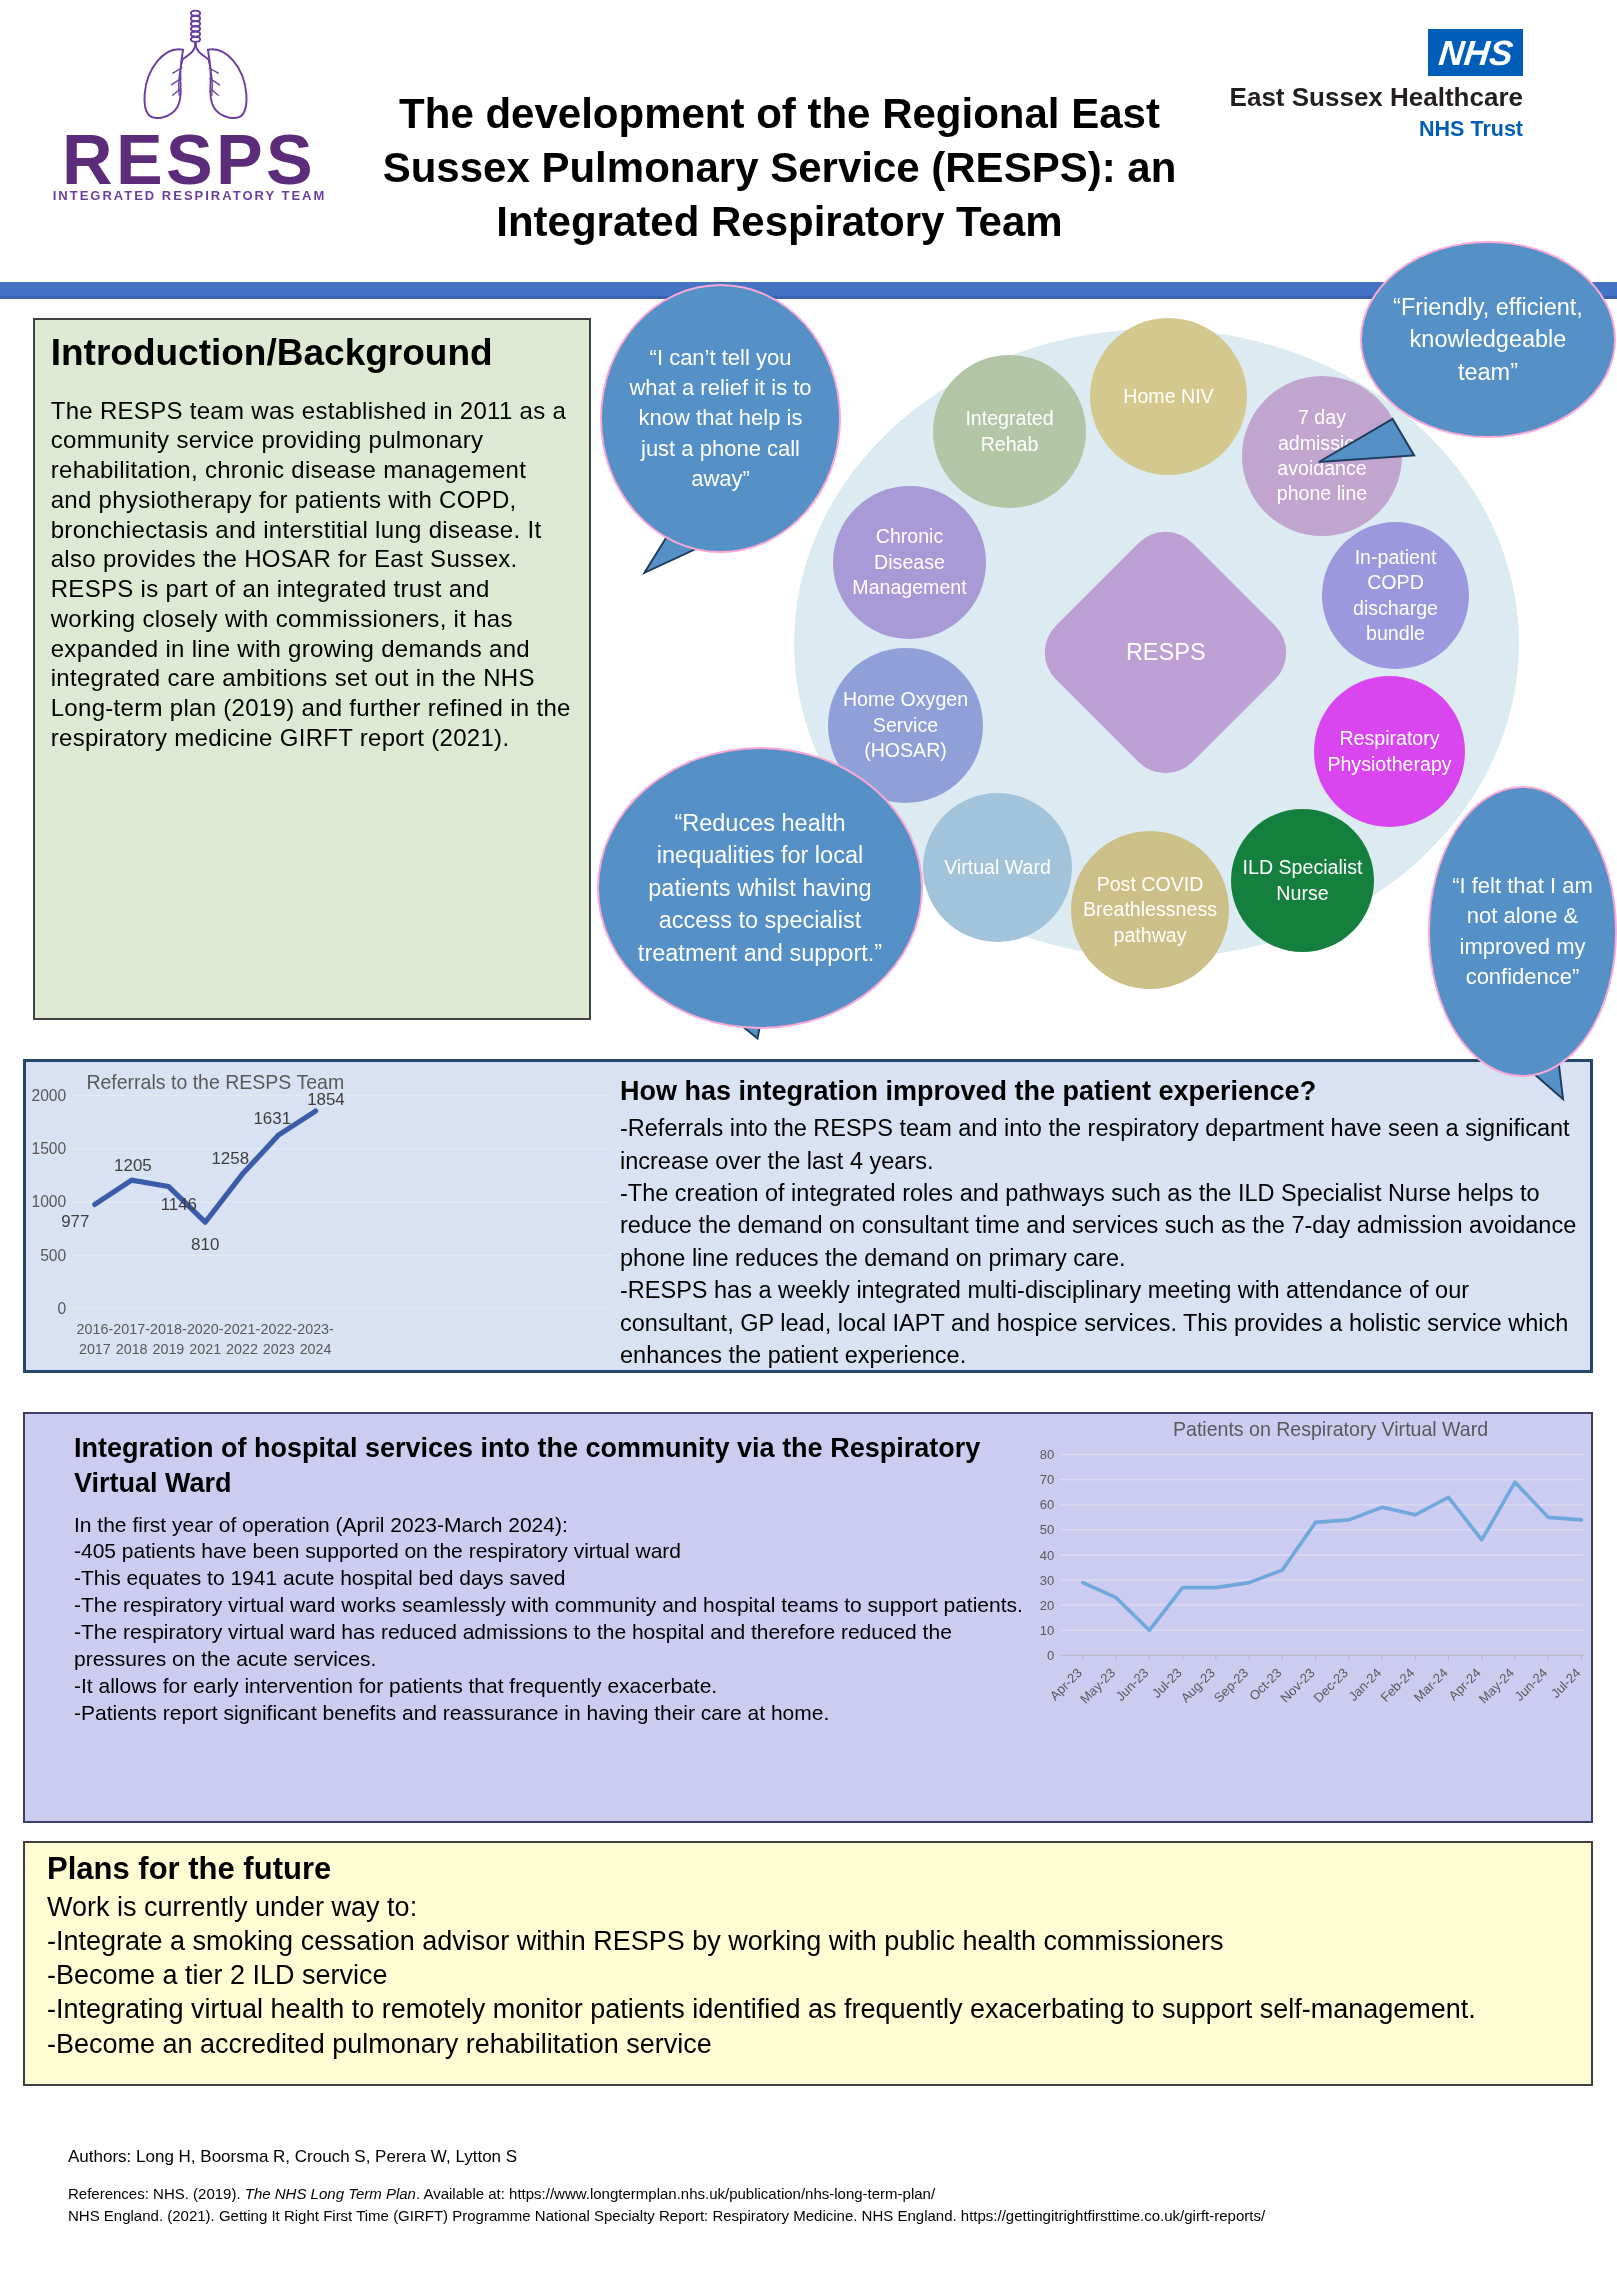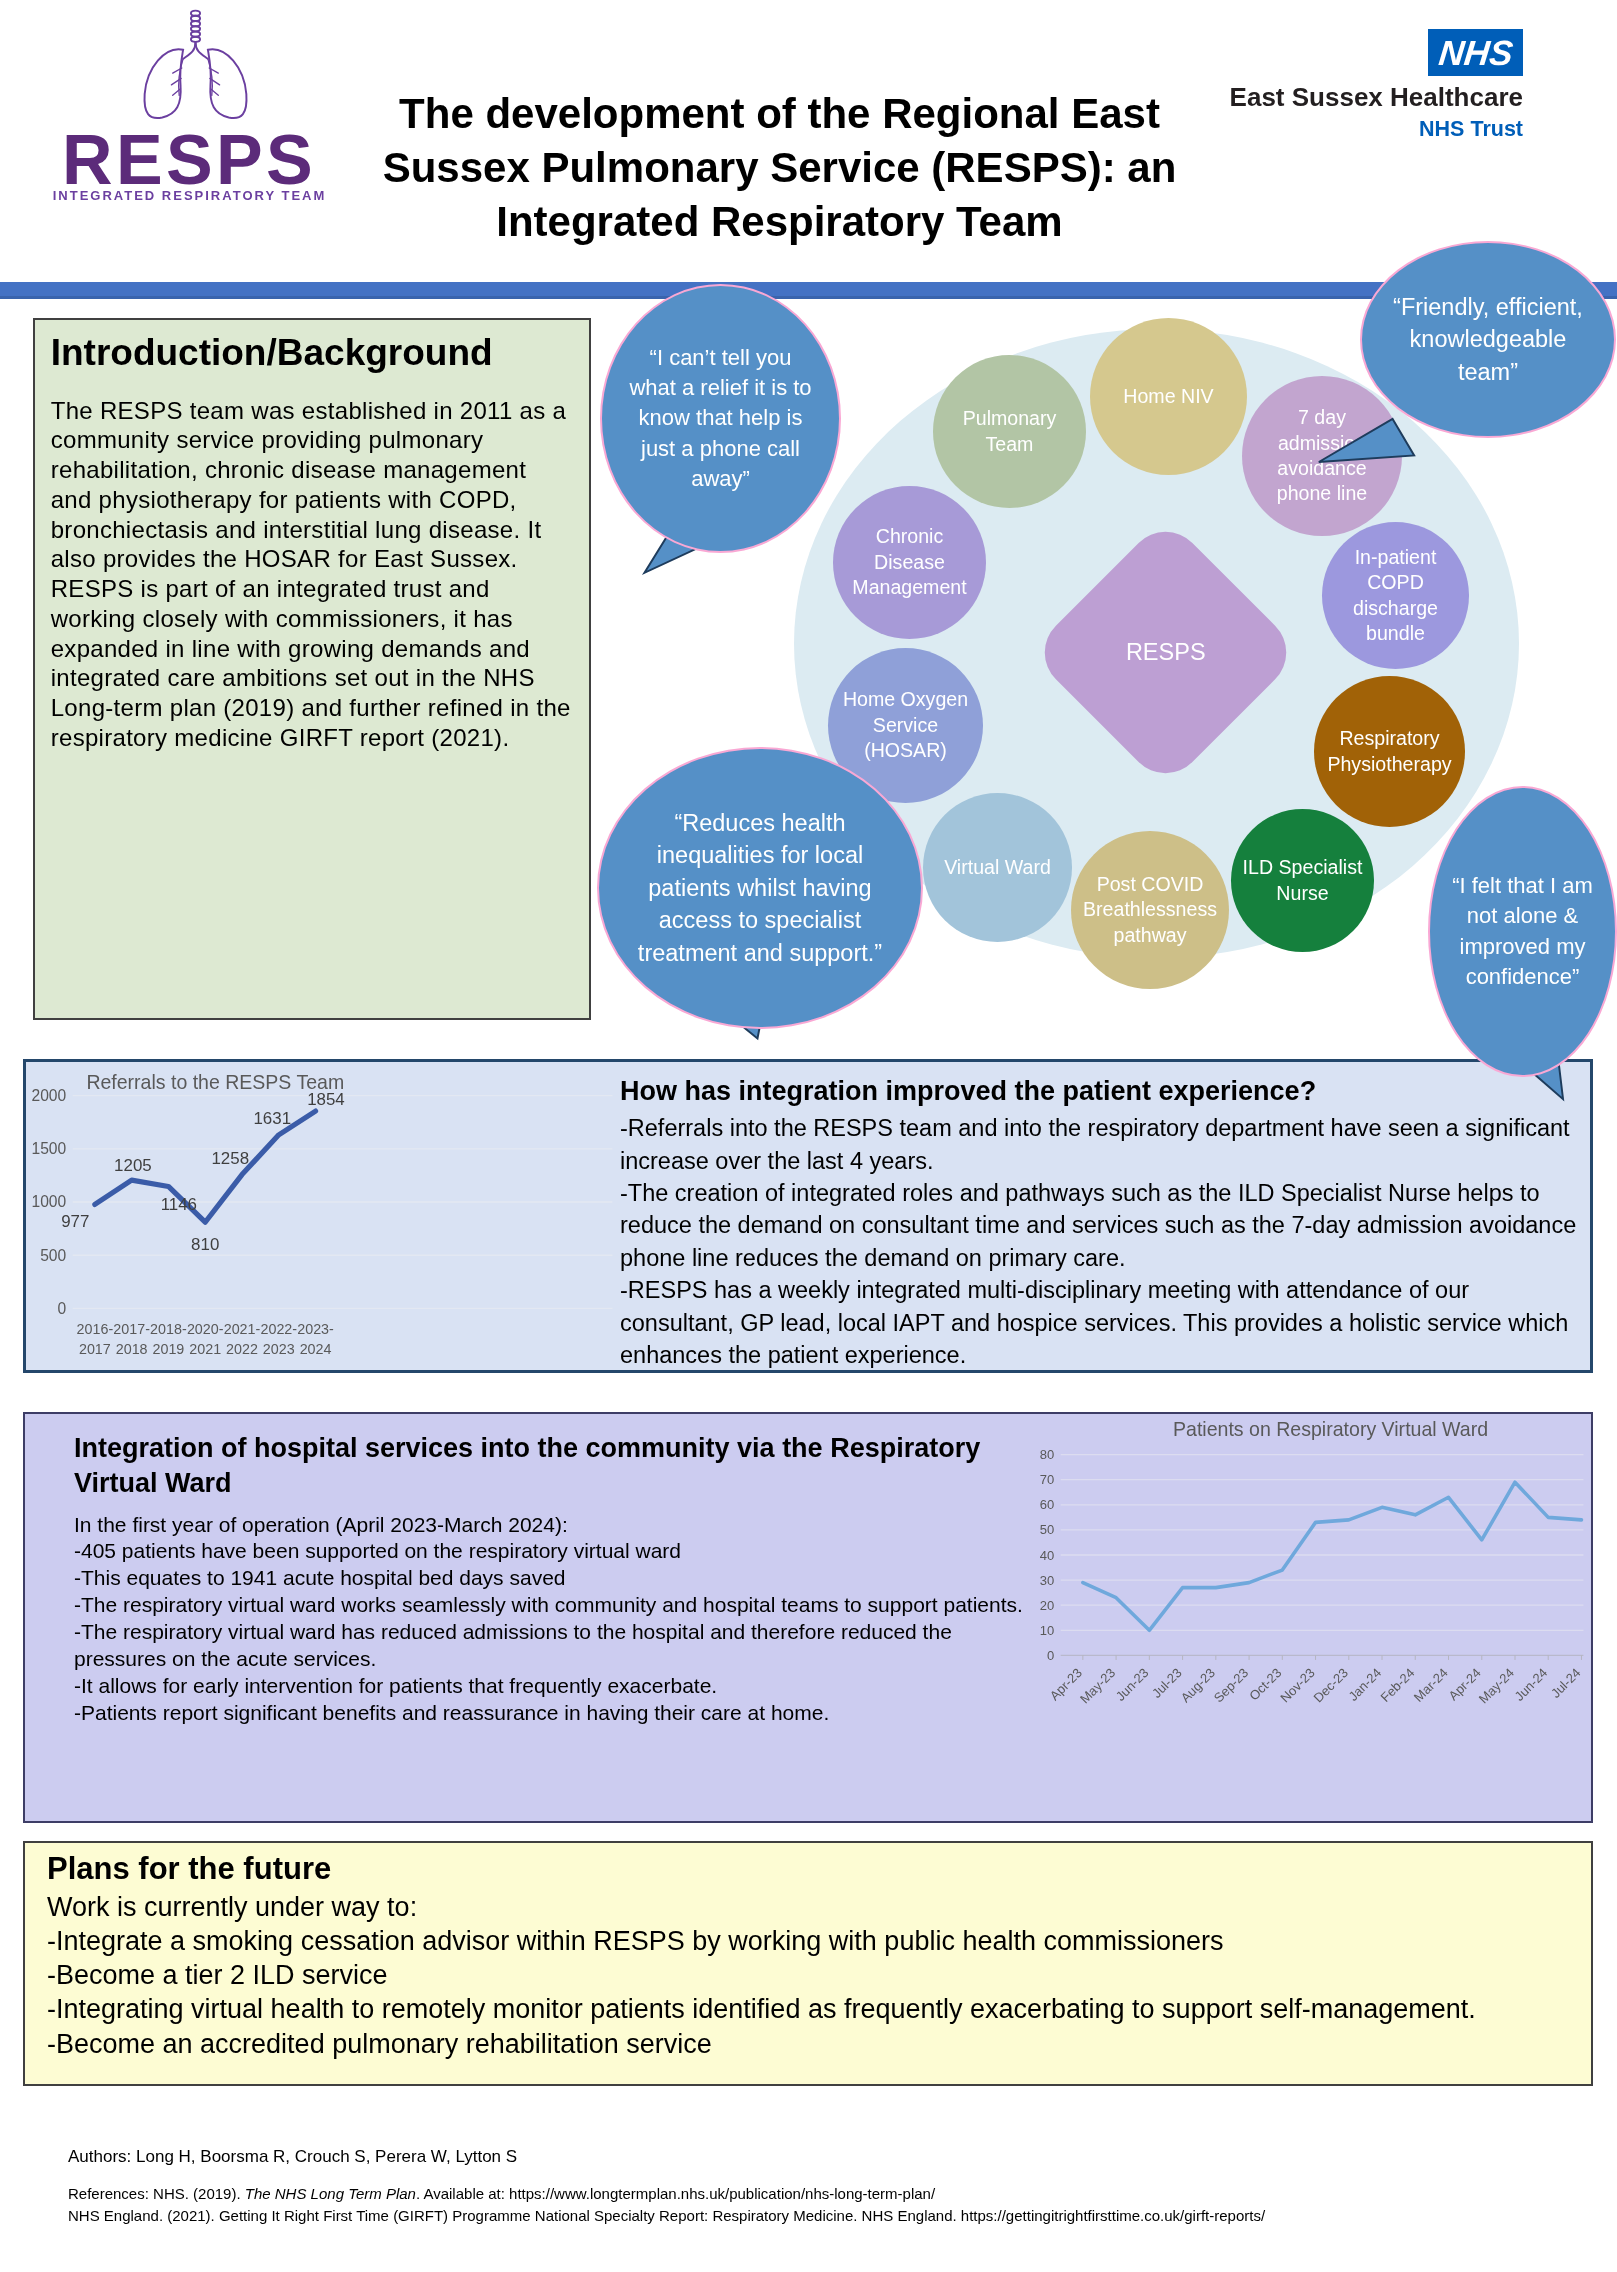--- a/index.html
+++ b/index.html
@@ -117,27 +117,27 @@
   <div class="abs nhs-sub">NHS Trust</div>
 
   <div class="abs bar" style="background-color: rgb(68, 114, 196);"></div>
 
   <div class="abs intro" style="background-color: rgb(221, 233, 210);">
     <h2>Introduction/Background</h2>
     <p>The RESPS team was established in 2011 as a community service providing pulmonary rehabilitation, chronic disease management and physiotherapy for patients with COPD, bronchiectasis and interstitial lung disease. It also provides the HOSAR for East Sussex. RESPS is part of an integrated trust and working closely with commissioners, it has expanded in line with growing demands and integrated care ambitions set out in the NHS Long-term plan (2019) and further refined in the respiratory medicine GIRFT report (2021).</p>
   </div>
 
   <div class="abs bigellipse" style="background-color: rgb(220, 235, 242);"></div>
-  <div class="abs node n0" style="background-color: rgb(178, 197, 165);">Pulmonary Team</div>
+  <div class="abs node n0" style="background-color: rgb(178, 197, 165);">Integrated Rehab</div>
   <div class="abs node n1" style="background-color: rgb(213, 200, 142);">Home NIV</div>
   <div class="abs node n2" style="background-color: rgb(194, 165, 207);">7 day admission avoidance phone line</div>
   <div class="abs node n3" style="background-color: rgb(167, 154, 215);">Chronic Disease Management</div>
   <div class="abs node n4" style="background-color: rgb(156, 152, 222);">In-patient COPD discharge bundle</div>
   <div class="abs node n5" style="background-color: rgb(143, 160, 216);">Home Oxygen Service (HOSAR)</div>
-  <div class="abs node n6" style="background-color: #a16207;">Respiratory Physiotherapy</div>
+  <div class="abs node n6" style="background-color: #d946ef;">Respiratory Physiotherapy</div>
   <div class="abs node n7" style="background-color: rgb(162, 196, 218);">Virtual Ward</div>
   <div class="abs node n8" style="background-color: rgb(205, 191, 136);">Post COVID Breathlessness pathway</div>
   <div class="abs node n9" style="background-color: #15803d;">ILD Specialist Nurse</div>
   <div class="abs diamond" style="background-color: rgb(189, 159, 211);">
     <span>RESPS</span>
   </div>
 
   <svg class="abs tail" style="left:636px;top:518px;" width="88" height="62" viewBox="0 0 135 95">
       <polygon points="60,8 125,32 13,84" stroke="#1e3c5c" stroke-width="3" fill="#5590c7"></polygon>
     </svg>

